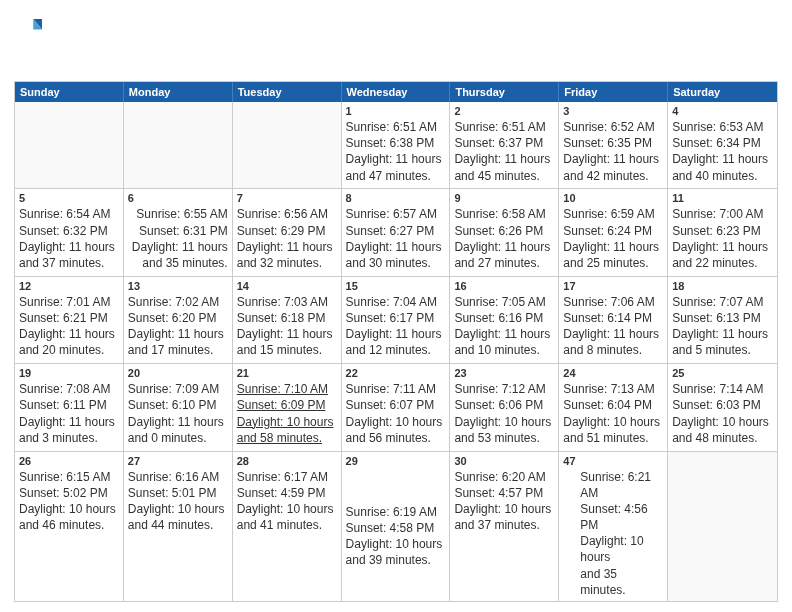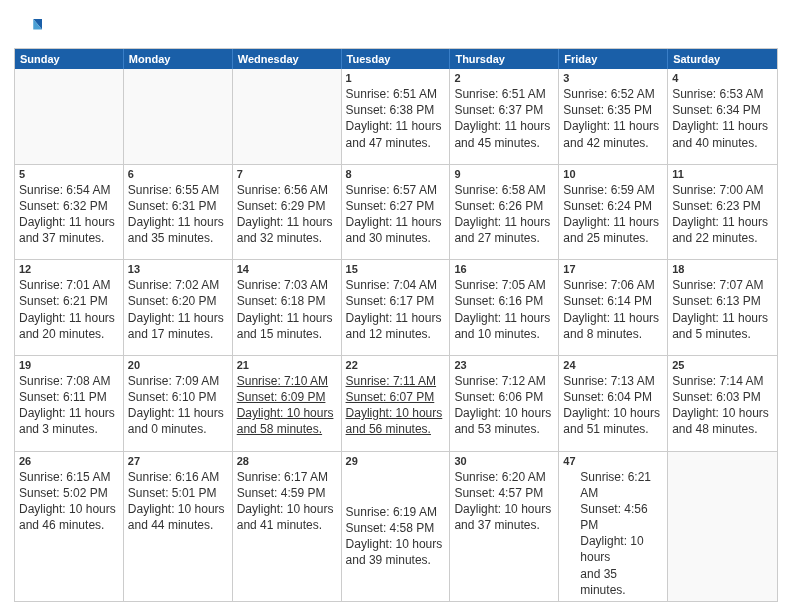--- a/index.html
+++ b/index.html
@@ -10,20 +10,21 @@
       background: #fff;
       overflow: hidden;
     }
     .page {
       width: 792px;
       height: 612px;
       background: #fff;
       display: flex;
       flex-direction: column;
       padding: 12px 14px 10px 14px;
+      gap: 33px;
     }
     .header {
       display: flex;
       justify-content: space-between;
       align-items: flex-start;
       margin-bottom: 8px;
     }
     .logo {
       display: flex;
       align-items: center;
@@ -127,22 +128,22 @@
     <div class="title-block">
       <div class="month-title"></div>
       <div class="subtitle"></div>
     </div>
   </div>
 
   <div class="calendar">
     <div class="cal-header">
     <div class="cal-header-cell">Sunday</div>
         <div class="cal-header-cell">Monday</div>
+        <div class="cal-header-cell">Tuesday</div>
         <div class="cal-header-cell">Wednesday</div>
-        <div class="cal-header-cell">Tuesday</div>
         <div class="cal-header-cell">Thursday</div>
         <div class="cal-header-cell">Friday</div>
         <div class="cal-header-cell">Saturday</div>
       </div>
     <div class="cal-body">
     <div class="cal-row">
           <div class="cal-cell empty"></div>
           <div class="cal-cell empty"></div>
           <div class="cal-cell empty"></div>
           <div class="cal-cell">
@@ -177,21 +178,21 @@
         <div class="cal-row">
           <div class="cal-cell">
             <span class="day-num">5</span>
             <div class="cell-text" style="white-space: pre-line;">Sunrise: 6:54 AM
 Sunset: 6:32 PM
 Daylight: 11 hours
 and 37 minutes.</div>
           </div>
           <div class="cal-cell">
             <span class="day-num">6</span>
-            <div class="cell-text" style="white-space: pre-line;">Sunrise: 6:55 AM
+            <div class="cell-text" style="white-space: pre-line; text-align: right;">Sunrise: 6:55 AM
 Sunset: 6:31 PM
 Daylight: 11 hours
 and 35 minutes.</div>
           </div>
           <div class="cal-cell">
             <span class="day-num">7</span>
             <div class="cell-text" style="white-space: pre-line;">Sunrise: 6:56 AM
 Sunset: 6:29 PM
 Daylight: 11 hours
 and 32 minutes.</div>
@@ -293,21 +294,21 @@
           </div>
           <div class="cal-cell">
             <span class="day-num">21</span>
             <div class="cell-text" style="white-space: pre-line; text-decoration: underline;">Sunrise: 7:10 AM
 Sunset: 6:09 PM
 Daylight: 10 hours
 and 58 minutes.</div>
           </div>
           <div class="cal-cell">
             <span class="day-num">22</span>
-            <div class="cell-text" style="white-space: pre-line; text-decoration: underline;">Sunrise: 7:11 AM
+            <div class="cell-text" style="white-space: pre-line;">Sunrise: 7:11 AM
 Sunset: 6:07 PM
 Daylight: 10 hours
 and 56 minutes.</div>
           </div>
           <div class="cal-cell">
             <span class="day-num">23</span>
             <div class="cell-text" style="white-space: pre-line;">Sunrise: 7:12 AM
 Sunset: 6:06 PM
 Daylight: 10 hours
 and 53 minutes.</div>

